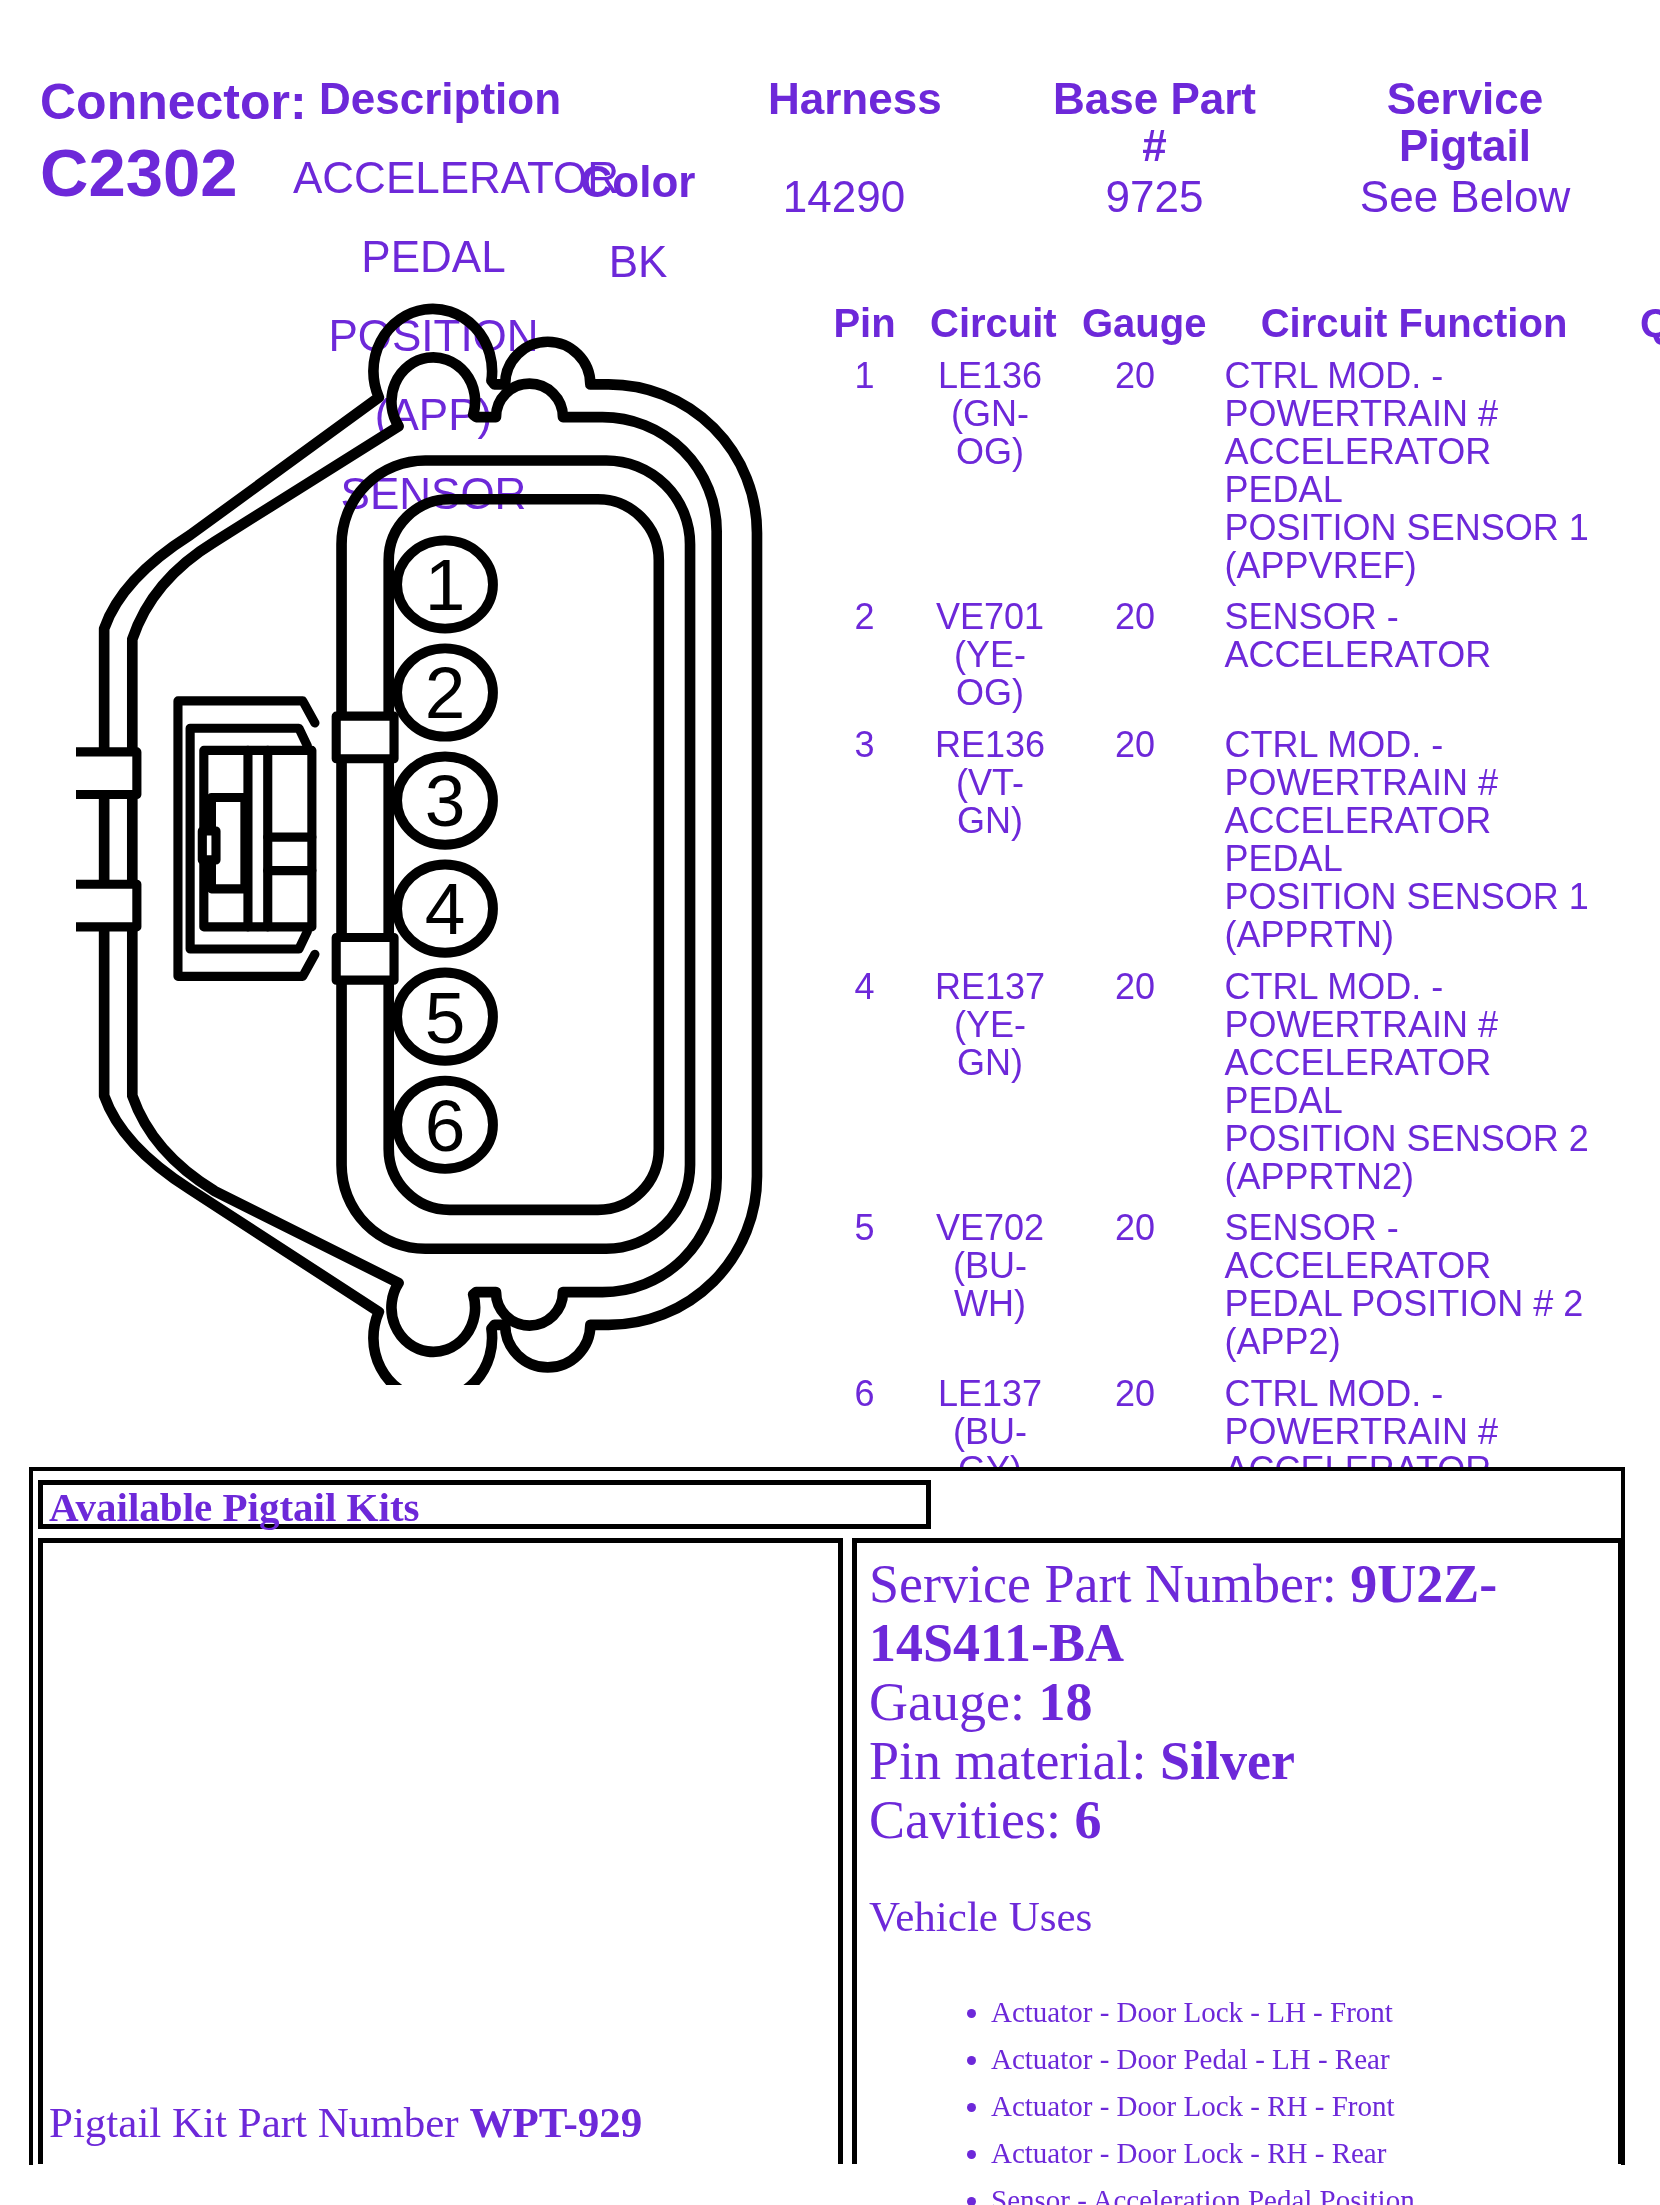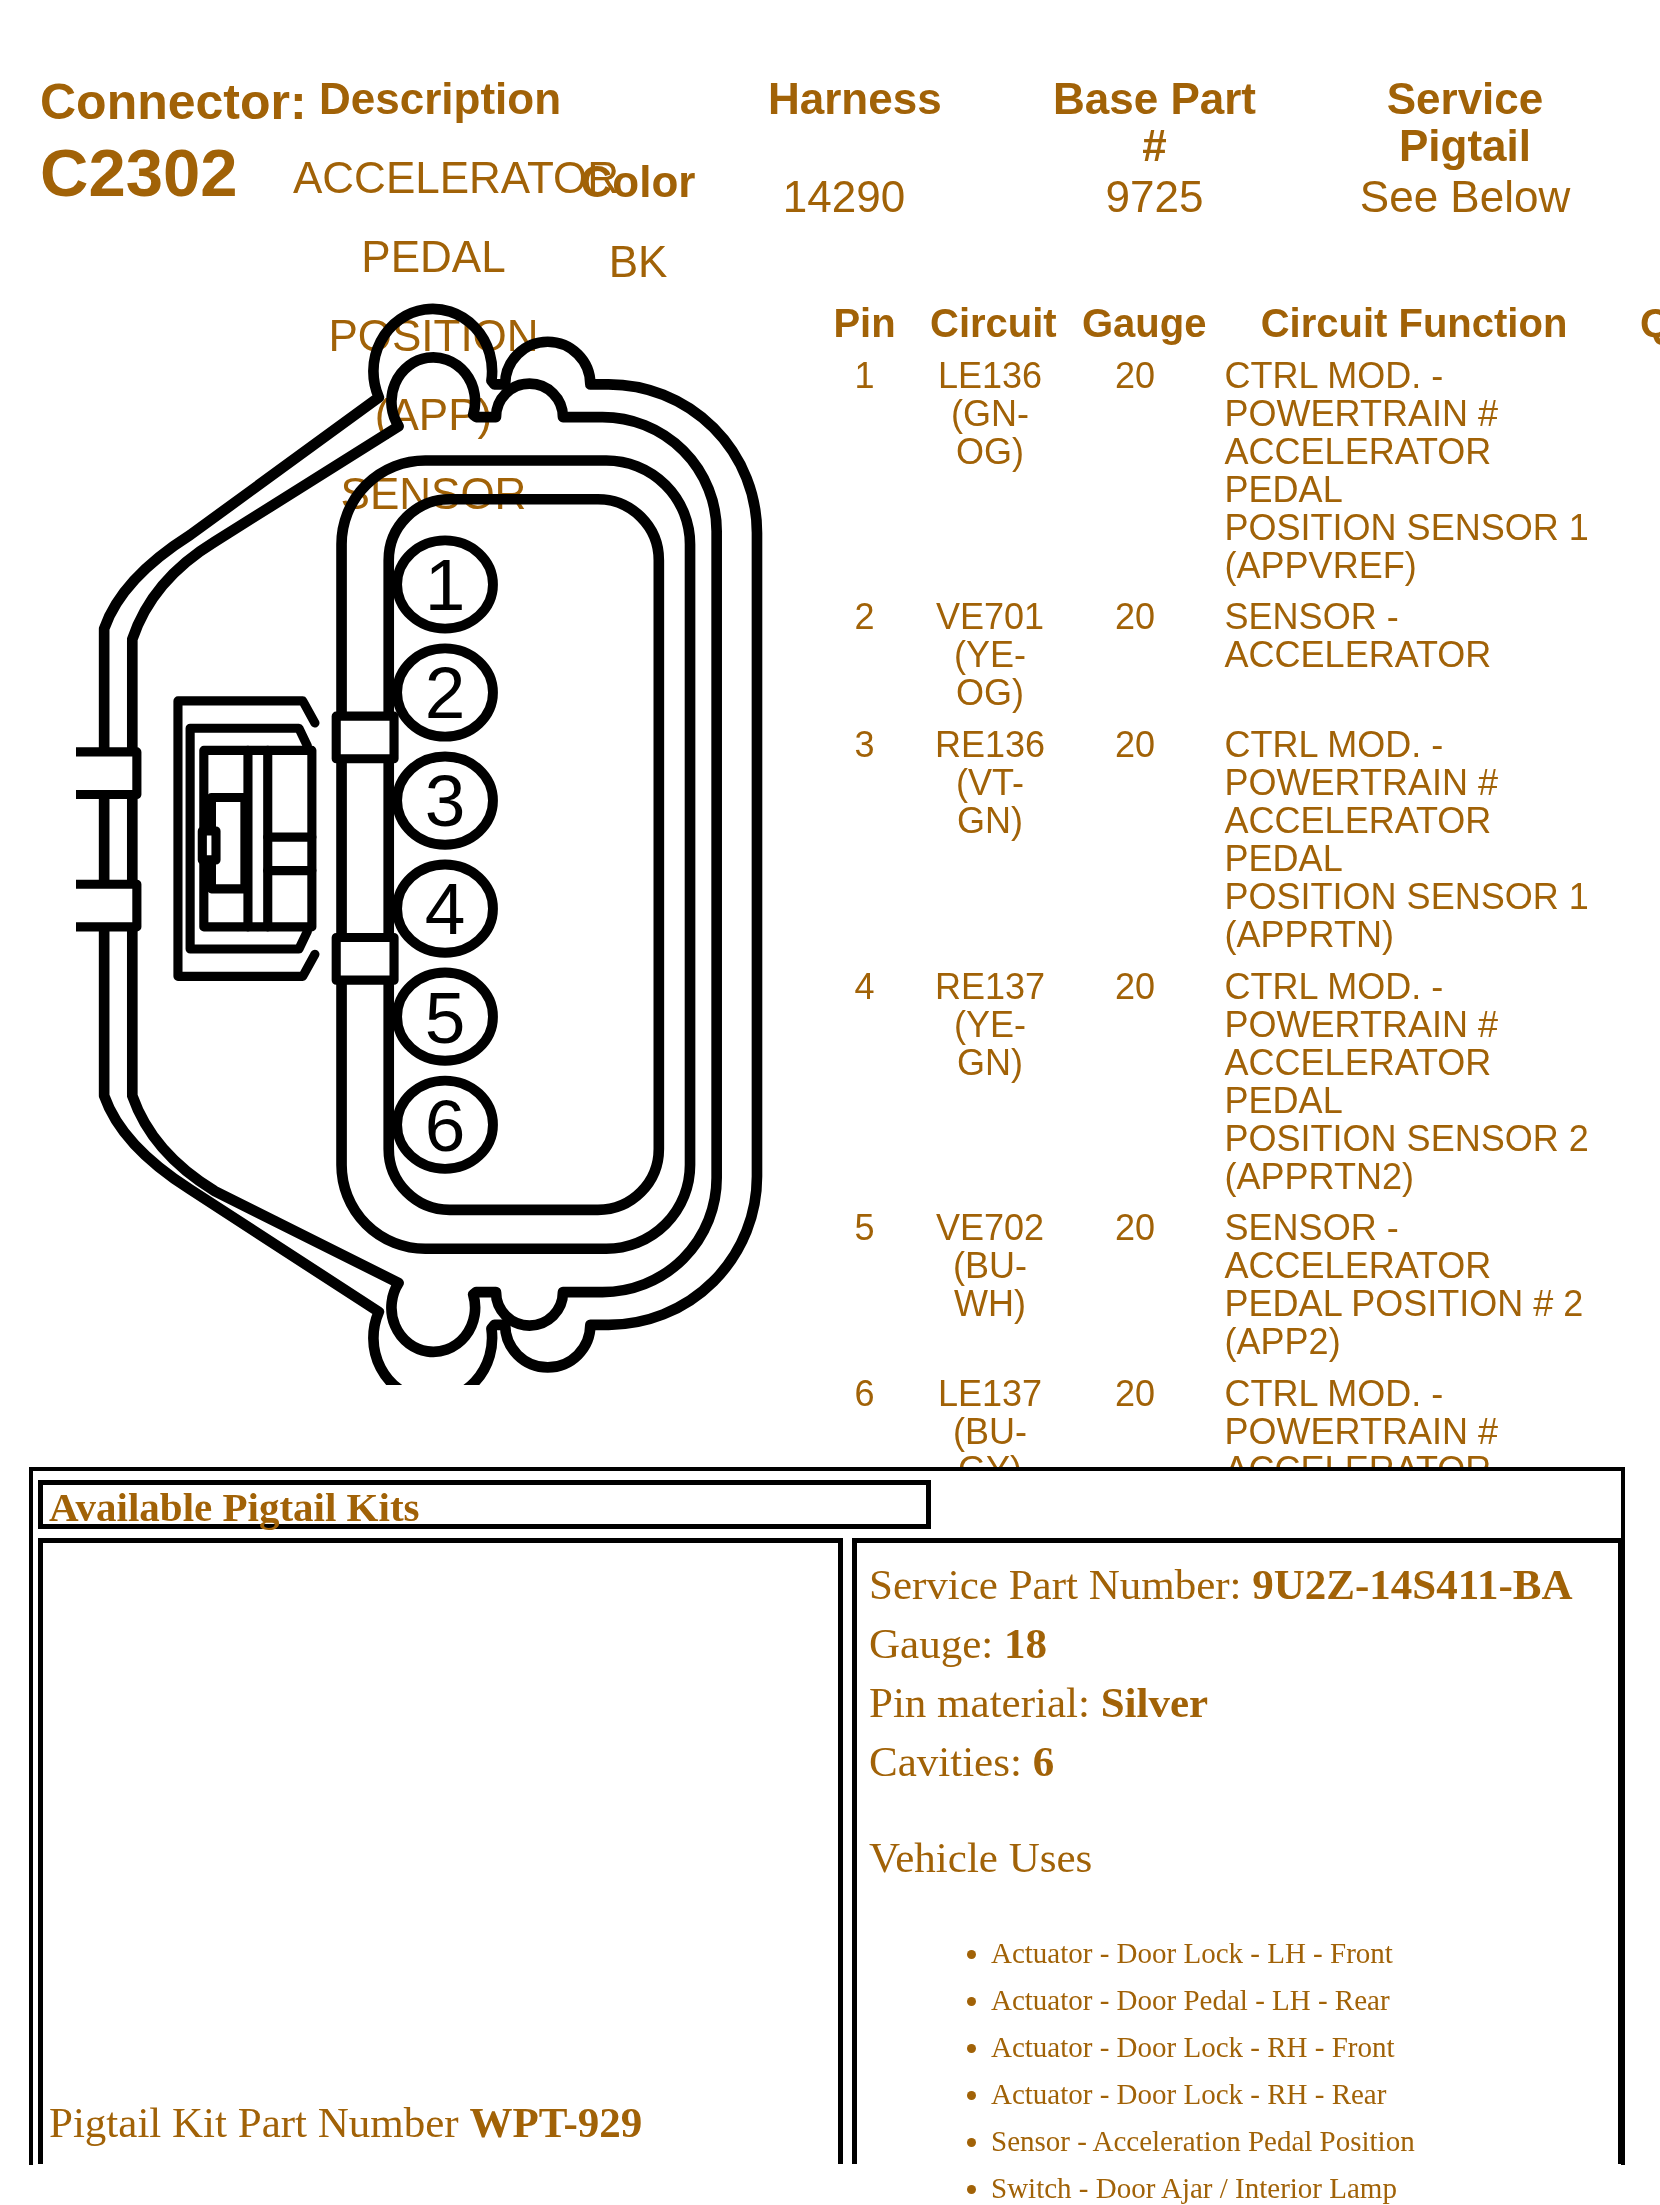--- a/index.html
+++ b/index.html
@@ -1,16 +1,16 @@
 <!DOCTYPE html>
 <html style="font-size:12px"><head>
 <meta charset="utf-8">
 <style>
   html,body{margin:0;padding:0;background:#fff;}
-  #page{position:relative;width:1661px;height:2205px;background:#fff;color:#a16207;overflow:hidden;}
+  #page{position:relative;width:1661px;height:2205px;background:#fff;color:#6d28d9;overflow:hidden;}
   .sans{font-family:"Liberation Sans",sans-serif;}
   .serif{font-family:"Liberation Serif",serif;}
   .abs{position:absolute;}
   .b{font-weight:bold;}
   .ctr{text-align:center;}
   
   .conn-line1{font-size:50px;font-weight:bold;line-height:61px;}
   .conn-line2{font-size:67px;font-weight:bold;line-height:79px;}
   .hdr-label{font-size:44px;font-weight:bold;line-height:47px;}
   .hdr-value{font-size:44px;line-height:47px;}
@@ -23,21 +23,21 @@
   .cell-c{text-align:center;}
   .cell-l{text-align:left;padding-left:4.6px;}
   
   .box{position:absolute;background:#fff;}
   #pig-outer{left:29px;top:1467px;width:1596px;height:698px;border:4.6px solid #000;border-bottom:none;box-sizing:border-box;}
   #pig-header{left:38px;top:1480px;width:893px;height:49px;border:5.3px solid #000;box-sizing:border-box;}
   #pig-header span{display:block;font-size:41px;font-weight:bold;line-height:40px;padding:1.5px 0 0 6px;}
   #pig-left{left:38px;top:1538px;width:805px;height:626px;border:5.3px solid #000;border-bottom:none;box-sizing:border-box;}
   #pig-kit{position:absolute;left:6px;bottom:16.7px;font-size:43px;}
   #pig-right{left:852px;top:1538px;width:771px;height:626px;border:5.3px solid #000;border-bottom:none;box-sizing:border-box;padding:12px 0 0 12px;}
-  .detail-line{font-size:43px;line-height:59px;}
+  .detail-line{font-size:54px;line-height:59px;}
   #veh-title{font-size:43px;line-height:46px;margin-top:44px;}
   #veh-list{margin:49px 0 0 0;padding-left:122px;}
   #veh-list li{font-size:29px;line-height:47px;margin:0;}
   svg text{font-family:"Liberation Sans",sans-serif;}
 </style>
 </head>
 <body>
 
 <div id="page">
 

